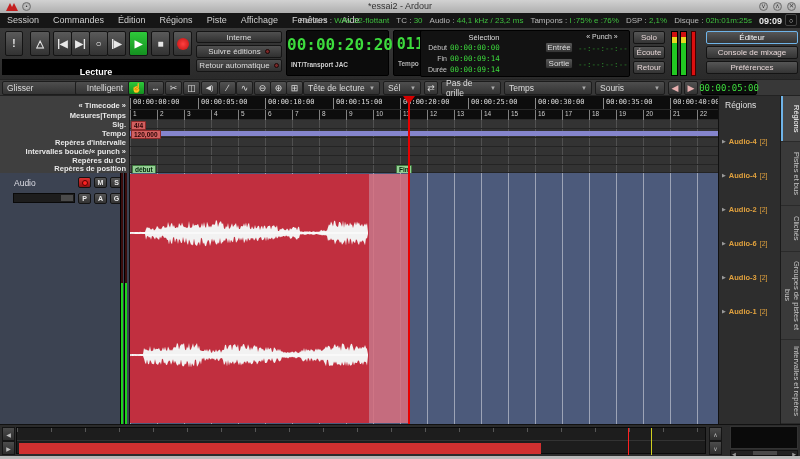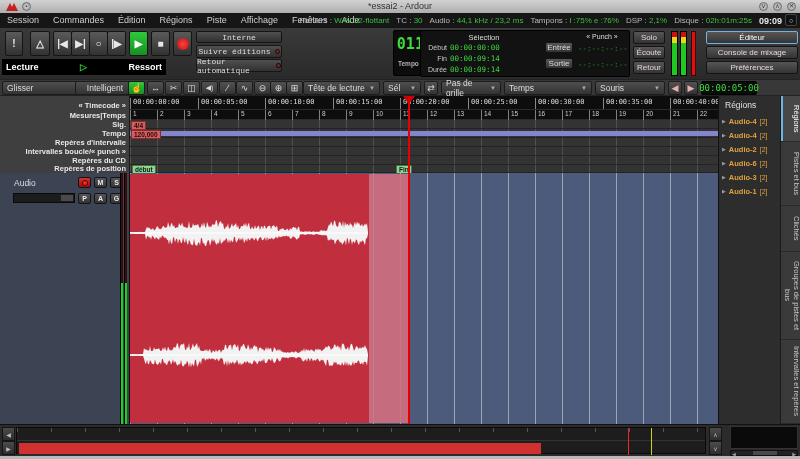--- a/index.html
+++ b/index.html
@@ -25,25 +25,25 @@
   #menu-rec-btn { right:3px; top:1px; width:12px; height:12px; background:#111; border:1px solid #444;
     border-radius:2px; color:#ddd; font-size:7px; text-align:center; line-height:11px; }
 
   
   #transport { left:0; top:28px; width:800px; height:51px; background:linear-gradient(#3a3a3a,#2a2a2a); }
   .tbtn { top:3px; height:25px; background:linear-gradient(#5a5a5a,#323232); border:1px solid #141414;
     border-radius:2px; color:#e8e8e8; display:flex; align-items:center; justify-content:center;
     font-size:10px; font-weight:bold; }
   .tbtn.play-active { background:linear-gradient(#2ec93a,#149020); color:#fff; }
   .tbtn.rec .dot { width:12px; height:12px; border-radius:50%; background:radial-gradient(#ff4040,#c01010); }
-  #lecture-strip { left:2px; top:31px; width:164px; height:13px; background:#000; color:#fff;
-    font-size:9px; font-weight:bold; display:flex; align-items:center; padding:8px 4px; }
+  #lecture-strip { left:2px; top:31px; width:188px; height:13px; background:#000; color:#fff;
+    font-size:9px; font-weight:bold; display:flex; align-items:center; padding:8px 4px;flex-direction:column; }
   #lecture-glyph { color:#2ecc2e; margin:0 auto; font-size:9px; }
   .opt-btn { background:linear-gradient(#505050,#303030); border:1px solid #151515; border-radius:2px;
-    color:#ddd; font-size:8px; display:flex; align-items:center; justify-content:center;font-family:Liberation Mono, monospace; }
+    color:#ddd; font-size:8px; display:flex; align-items:center; justify-content:center; }
   .led { width:5px; height:5px; border-radius:50%; background:#7a2626; border:1px solid #1a0808; margin-left:4px; }
   .clockbox { background:#0c0c0c; border:1px solid #000; border-radius:2px; }
   .bigtime { font-family:"DejaVu Sans Mono", monospace; color:#3ddc3d; font-size:16px; font-weight:bold;
     text-align:center; letter-spacing:0px; }
   .clockcap { font-size:6.5px; color:#cfcfcf; font-weight:bold; }
   .caplabel { color:#b0b0b0; } .capval { color:#3ddc3d; }
   .selrow { display:flex; font-size:7px; color:#c8c8c8; line-height:11px; }
   .selrow .lbl { width:24px; text-align:right; margin-right:3px; }
   .selrow .v { font-family:"DejaVu Sans Mono", monospace; color:#3ddc3d; font-size:7.5px; }
   .punchv { font-family:"DejaVu Sans Mono", monospace; color:#2e8e2e; font-size:7.5px; line-height:11px; }
@@ -81,21 +81,21 @@
     background-image:repeating-linear-gradient(to right, rgba(255,255,255,.14) 0 1px, transparent 1px 27px); }
   .rrow { position:absolute; left:0; width:588px; border-bottom:1px solid #242424; }
   .tag { position:absolute; font-size:6.5px; line-height:7px; padding:0 2px; border-radius:1px; font-weight:bold; }
   .tag.red { background:#d06060; color:#2a0505; border:1px solid #8e2a2a; }
   .tag.green { background:#94cf94; color:#04230a; border:1px solid #3e7a3e; }
   #tempo-bar { position:absolute; left:0; top:2px; width:588px; height:5px; background:#8585cd; }
 
   
   #regions-panel { left:718px; top:96px; width:62px; height:328px; background:#2d2d2d; border-left:1px solid #111; }
   #regions-title { font-size:8.5px; color:#e0e0e0; padding:4px 0 4px 6px; }
-  .region-item { display:flex; align-items:center; height:14px; padding-left:3px; }
+  .region-item { display:flex; align-items:center; height:14px; padding-left:3px;margin-top:20px; }
   .region-item .tri { color:#999; font-size:5px; margin-right:3px; }
   .region-item .nm { color:#e0a13e; font-size:7.5px; font-weight:bold; }
   .region-item .ct { color:#e0a13e; font-size:7px; margin-left:3px; }
   #side-tabs { left:780px; top:96px; width:20px; height:328px; background:#3a3a3a; border-left:1px solid #1a1a1a; }
   .vtab { writing-mode:vertical-rl; font-size:7.5px; color:#c8c8c8; padding:6px 0; text-align:center;
     border-bottom:1px solid #2a2a2a; width:20px; }
   .vtab.active { background:#474747; color:#fff; box-shadow:inset 2px 0 0 #6fb4e8; }
 
   
   #track-header { left:0; top:173px; width:130px; height:251px; background:#3c4352; border-right:1px solid #101010; }
@@ -201,20 +201,24 @@
       </div>
     <div class="abs opt-btn" style="left:196px;top:17px;width:86px;height:13px">
       <span>Suivre éditions</span>
         <span class="led"></span>
       </div>
     <div class="abs opt-btn" style="left:196px;top:31px;width:86px;height:13px">
       <span>Retour automatique</span>
         <span class="led"></span>
       </div>
 
+    <div class="abs clockbox" style="left:286px;top:2px;width:103px;height:46px">
+      <div class="bigtime" style="margin-top:4px">00:00:20:20</div>
+      <div class="clockcap" style="margin:7px 0 0 4px">INT/Transport JAC</div>
+    </div>
     <div class="abs clockbox" style="left:393px;top:2px;width:107px;height:46px">
       <div class="bigtime" style="margin-top:4px;font-size:15px">011|02|0726</div>
       <div class="clockcap" style="margin:7px 0 0 4px">
         <span class="caplabel">Tempo</span>
         <span class="capval">120,00</span>
         <span class="caplabel" style="margin-left:5px">Sig</span>
         <span class="capval">4/4</span>
       </div>
     </div>
 

